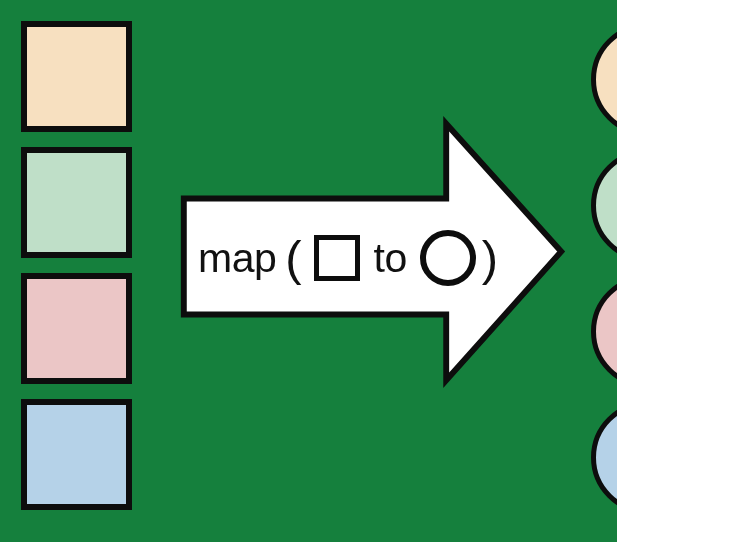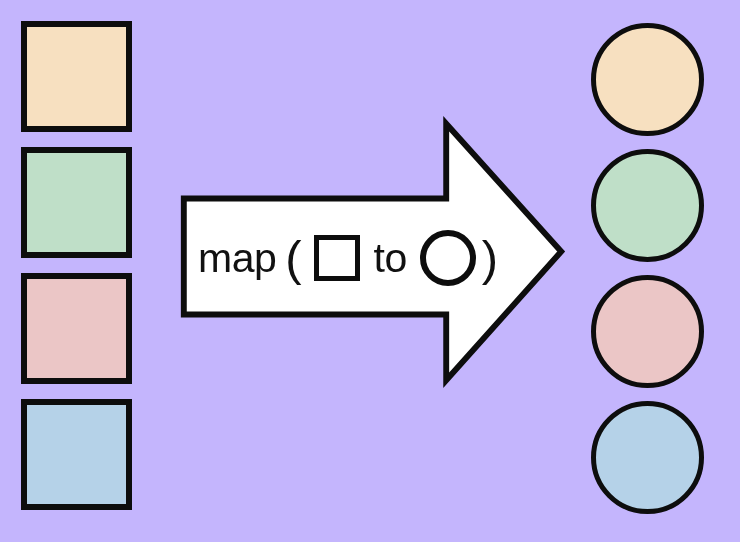--- a/index.html
+++ b/index.html
@@ -5,23 +5,23 @@
   html, body {
     margin: 0;
     padding: 0;
     background: #ffffff;
   }
   body {
     font-family: "Liberation Sans", sans-serif;
   }
   #canvas {
     position: relative;
-    width: 740px;
+    width: 617px;
     height: 542px;
-    background: #c4b5fd;
+    background: #15803d;
     overflow: hidden;
   }
 
   
   .shape-square {
     position: absolute;
     box-sizing: border-box;
     border: 6px solid #0d0d0d;
     background: #ffffff;
   }

